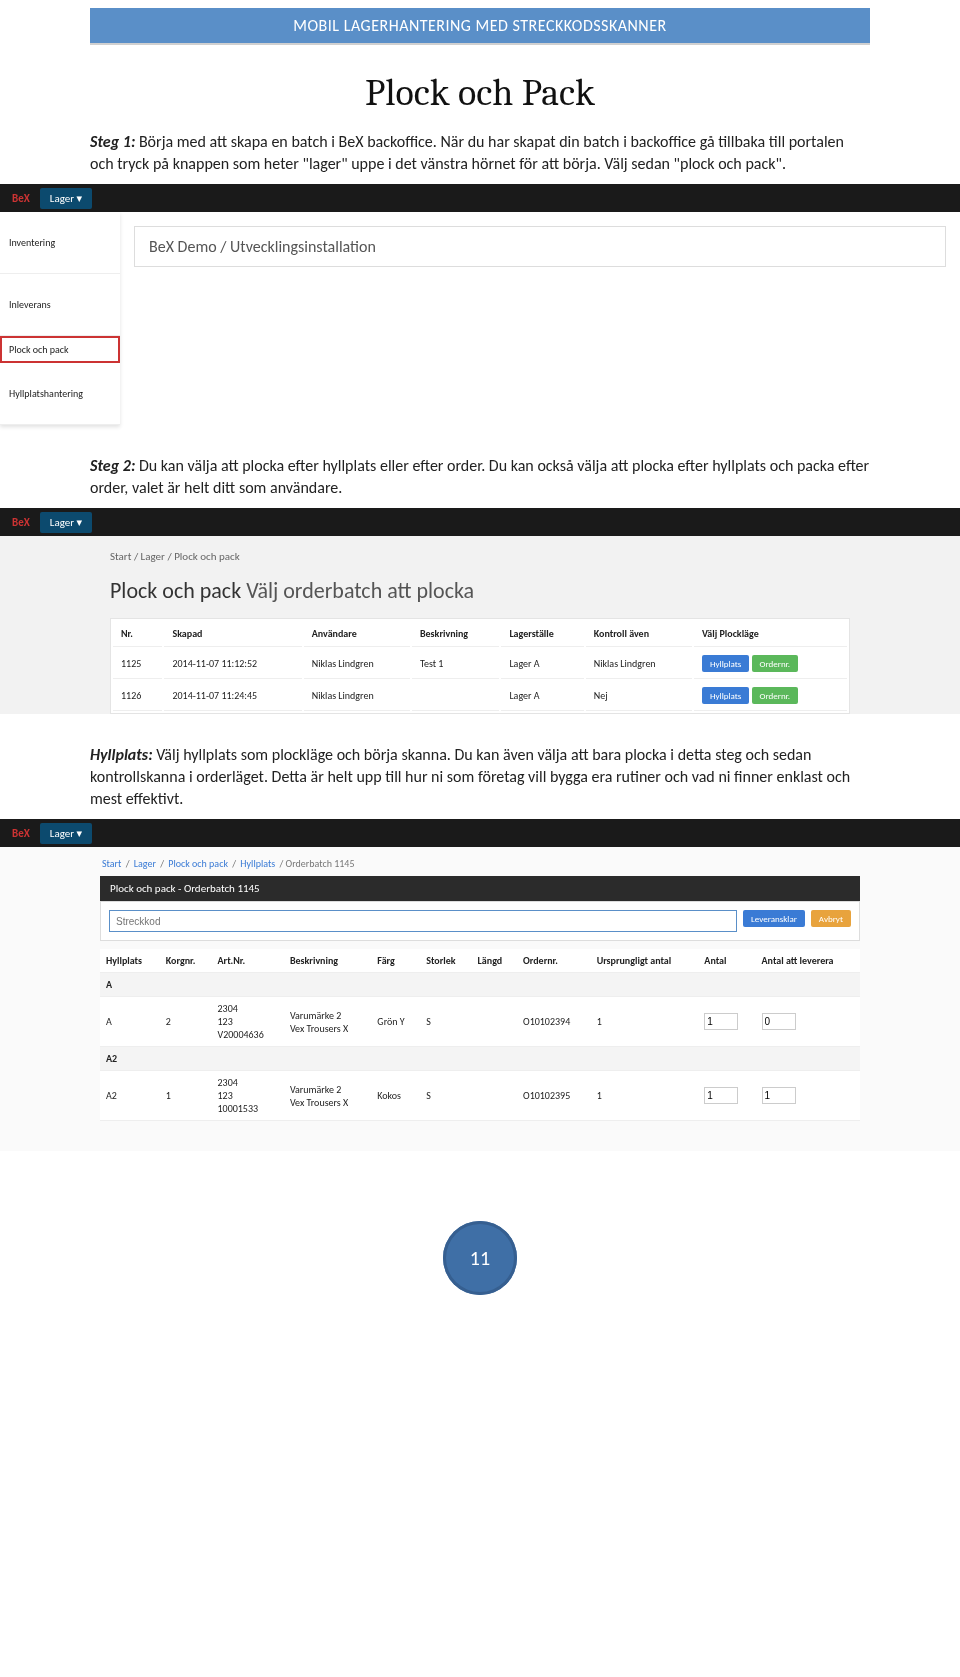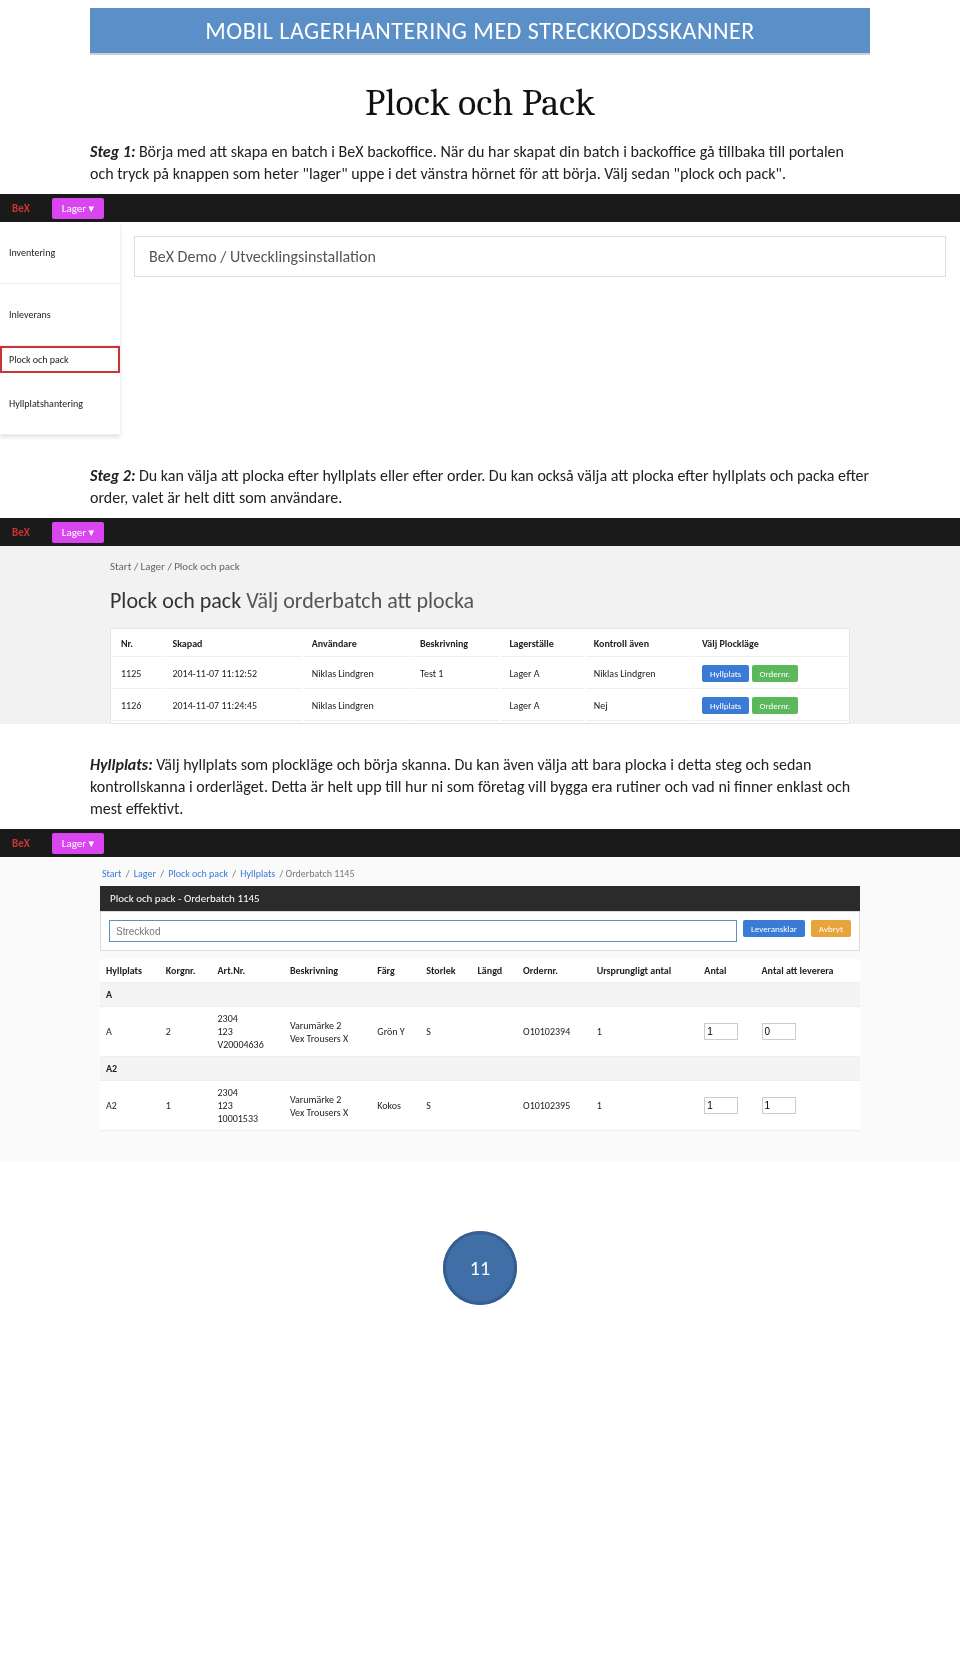--- a/index.html
+++ b/index.html
@@ -10,21 +10,21 @@
     font-family: "Segoe UI", Calibri, Arial, sans-serif;
     color: #222;
     font-size: 15px;
     position: relative;
     padding-bottom: 120px;
   }
   .doc-header {
     background: #5a8fc8;
     color: #fff;
     text-align: center;
-    font-size: 24px;
+    font-size: 16px;
     letter-spacing: 0.5px;
     padding: 8px 0;
     margin: 8px 90px 4px 90px;
     border-bottom: 2px solid #d0d0d0;
   }
   .content { padding: 12px 90px 20px 90px; }
   .page-title {
     font-family: Cambria, Georgia, serif;
     font-size: 38px;
     font-weight: 400;
@@ -36,26 +36,26 @@
   .para b { font-weight: 700; font-style: italic; }
 
   
   .shot { margin: 8px -90px 30px -90px; }
   .topbar {
     background: #1a1a1a;
     height: 28px;
     display: flex;
     align-items: center;
     padding: 0 6px;
-    gap: 16px;
+    gap: 4px;
     font-size: 11px;
   }
   .brand { color: #c33; font-weight: 700; padding: 0 6px; }
   .lager-btn {
-    background: #d946ef;
+    background: #0c4a6e;
     color: #fff;
     padding: 4px 10px;
     border-radius: 2px;
     font-size: 11px;
   }
   .shot1-body { display:flex; background:#fff; }
   .sidemenu {
     width: 120px;
     background: #fff;
     box-shadow: 0 2px 4px rgba(0,0,0,.12);

